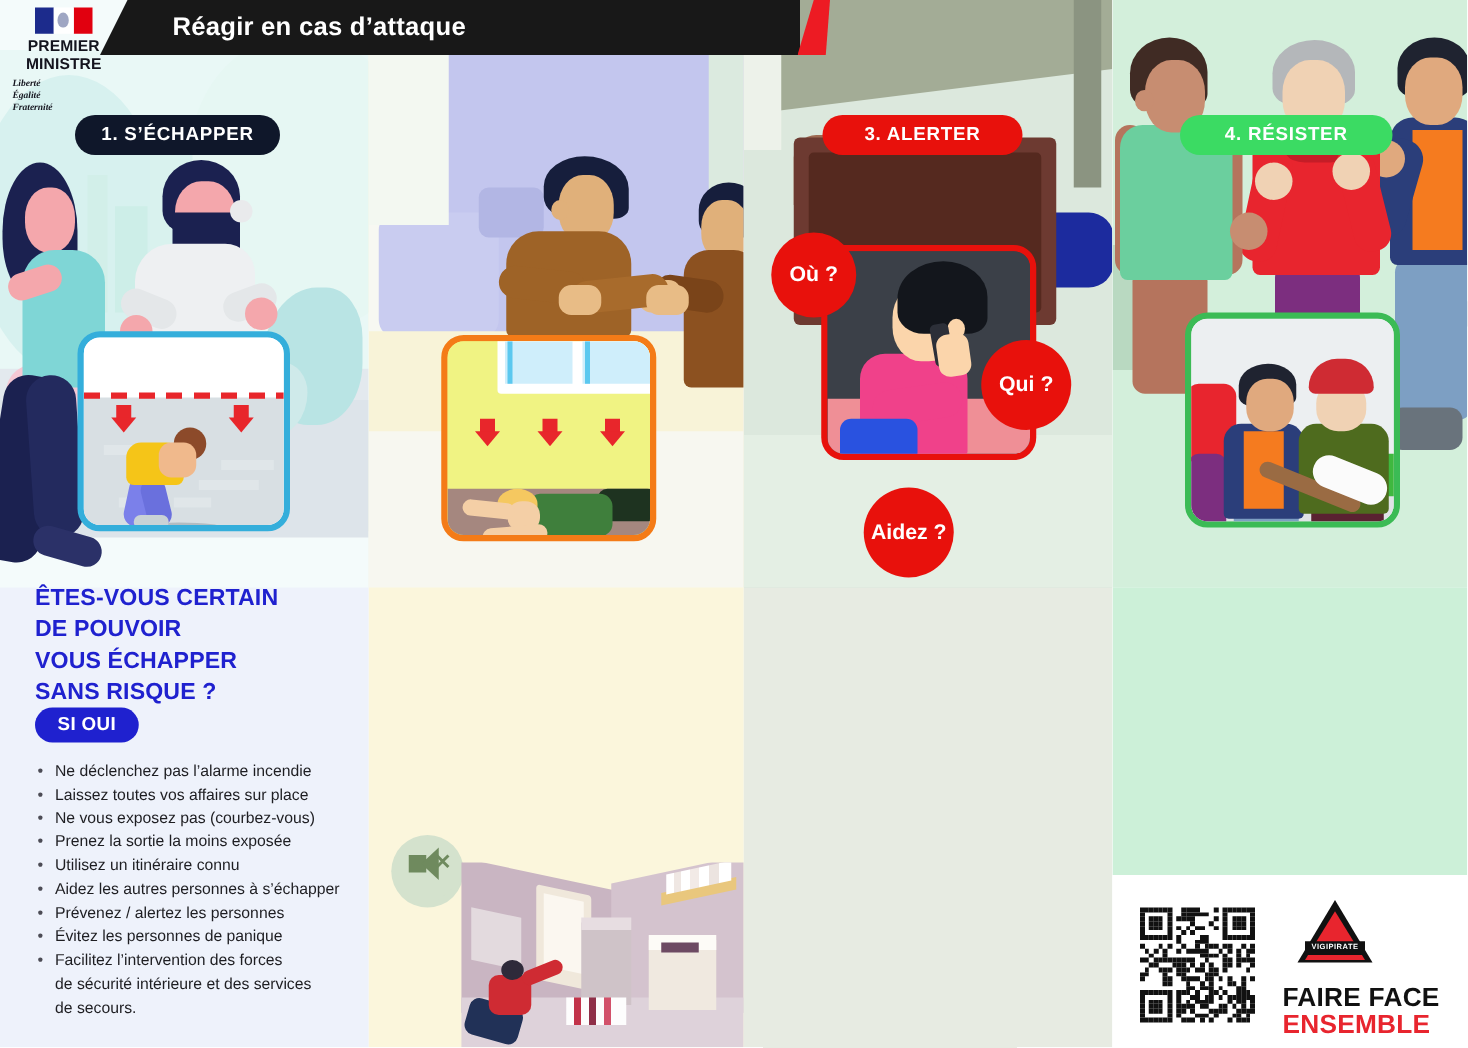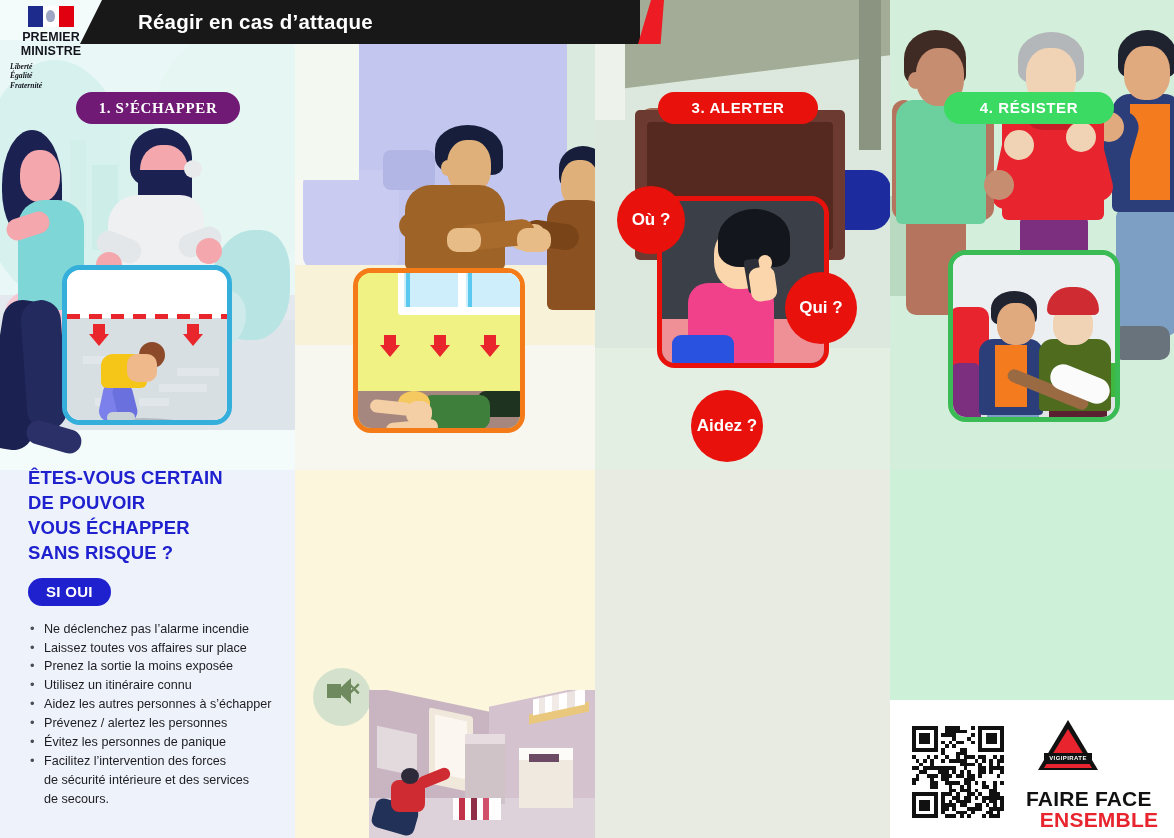--- a/index.html
+++ b/index.html
@@ -42,21 +42,21 @@
   .titlebar .slab{position:absolute;inset:0;background:#181818;
      clip-path:polygon(22px 0,100% 0,100% 100%,0 100%);}
   .titlebar .redstripe{position:absolute;right:-24px;top:0;width:26px;height:44px;background:#ed1b23;
      clip-path:polygon(13px 0,100% 0,87% 100%,0 100%);}
   .titlebar h1{position:relative;margin:0;padding:0 0 0 58px;line-height:44px;
      font-size:20.5px;font-weight:bold;color:#ffffff;letter-spacing:.2px;}
 
   
   .step-badge{position:absolute;top:92px;z-index:30;border-radius:999px;color:#fff;
      font-size:15px;font-weight:bold;letter-spacing:.6px;text-align:center;line-height:32px;height:32px;}
-  #badge1{left:76px;width:164px;background:#701a75;font-family:Liberation Serif, serif;}
+  #badge1{left:60px;width:164px;background:#0f172a;}
   #badge2{left:360px;width:166px;background:#f47b17;}
   #badge3{left:658px;width:160px;background:#e8110c;}
   #badge4{left:944px;width:170px;background:#3bdb63;}
 
   
   .sh{position:absolute;}
   .inset{position:absolute;border-radius:18px;overflow:hidden;box-sizing:border-box;}
 
   
   #c1bg1{left:0;top:40px;width:295px;height:300px;background:#e9f8f6;}
@@ -276,40 +276,40 @@
   #i4stick{left:52px;top:128px;width:86px;height:13px;background:#9a6b43;border-radius:7px;transform:rotate(22deg);}
 
   
   .body-txt{position:absolute;z-index:25;}
   #txt1{left:28px;top:465px;width:248px;}
 
   h2.head{margin:0;font-size:18.5px;font-weight:bold;line-height:1.36;letter-spacing:.1px;}
   #txt1 h2.head{color:#1f21cf;}
 
   .pill{display:inline-block;border-radius:999px;color:#fff;font-weight:bold;text-align:center;}
-  #pill-oui{background:#1f21cf;font-size:15px;padding:5px 18px 6px;margin:12px 0 14px;letter-spacing:.3px;}
+  #pill-oui{background:#1f21cf;font-size:15px;padding:5px 18px 6px;margin:0 0 14px;letter-spacing:.3px;}
 
   ul.blist{margin:0;padding:0 0 0 14px;list-style:none;}
   ul.blist li{position:relative;font-size:12.6px;line-height:1.5;color:#1e1e22;padding-left:2px;}
   ul.blist li:before{content:"•";position:absolute;left:-12px;top:-1px;color:#4c4c55;font-size:13px;}
   ul.blist li.cont:before{content:"";}
 
   
   #footer{position:absolute;left:890px;top:700px;width:284px;height:138px;background:#fff;z-index:28;}
   #qr{position:absolute;left:22px;top:26px;width:92px;height:92px;}
   #vigi{position:absolute;left:148px;top:20px;width:60px;height:50px;}
   #vigi .tri{position:absolute;left:0;top:0;width:0;height:0;
      border-left:30px solid transparent;border-right:30px solid transparent;border-bottom:50px solid #111;}
   #vigi .tri2{position:absolute;left:6px;top:9px;width:0;height:0;
      border-left:24px solid transparent;border-right:24px solid transparent;border-bottom:39px solid #e8252e;}
   #vigi .vlabel{position:absolute;left:6px;top:33px;width:48px;height:11px;background:#111;
      color:#fff;font-size:6px;font-weight:bold;letter-spacing:.4px;text-align:center;line-height:11px;}
   #ffe{position:absolute;left:136px;top:76px;width:146px;margin-top:12px;}
   #ffe .l1{font-size:21px;font-weight:bold;color:#111;letter-spacing:.2px;line-height:1.02;}
-  #ffe .l2{font-size:21px;font-weight:bold;color:#e8252e;letter-spacing:.2px;line-height:1.05;text-align:center;}
+  #ffe .l2{font-size:21px;font-weight:bold;color:#e8252e;letter-spacing:.2px;line-height:1.05;}
 
   .qr-cell{position:absolute;background:#111;}
 </style>
 </head>
 <body>
 
 <div class="poster">
 
   <div class="col" id="col1">
     <div class="col-art">
@@ -361,20 +361,21 @@
       <h2 class="head">
         <span>ÊTES-VOUS CERTAIN</span><br>
         <span>DE POUVOIR</span><br>
         <span>VOUS ÉCHAPPER</span><br>
         <span>SANS RISQUE ?</span>
       </h2>
       <div class="pill" id="pill-oui">SI OUI</div>
       <ul class="blist">
         <li>Ne déclenchez pas l’alarme incendie</li>
         <li>Laissez toutes vos affaires sur place</li>
+        <li>Ne vous exposez pas (courbez-vous)</li>
         <li>Prenez la sortie la moins exposée</li>
         <li>Utilisez un itinéraire connu</li>
         <li>Aidez les autres personnes à s’échapper</li>
         <li>Prévenez / alertez les personnes</li>
         <li>Évitez les personnes de panique</li>
         <li>Facilitez l’intervention des forces</li>
         <li class="cont">de sécurité intérieure et des services</li>
         <li class="cont">de secours.</li>
       </ul>
     </div>

